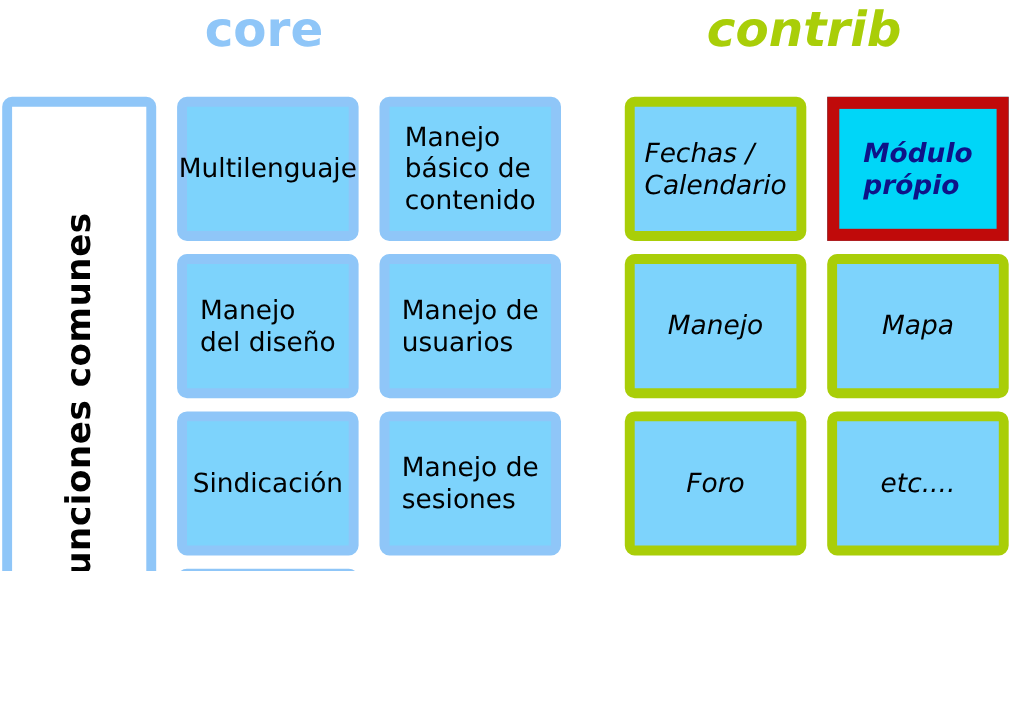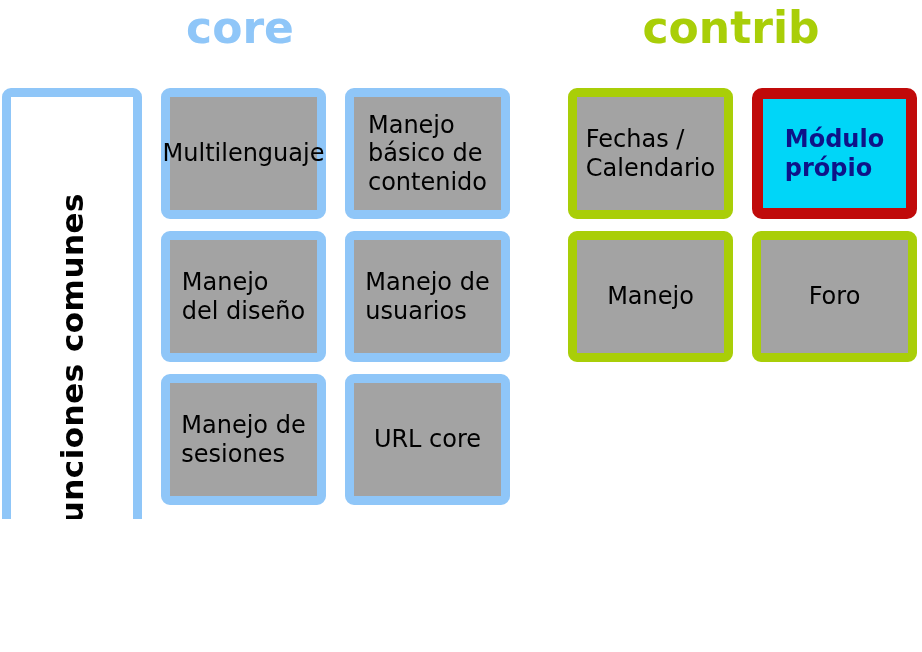--- a/index.html
+++ b/index.html
@@ -16,21 +16,21 @@
   .group-title {
     position: absolute;
     top: 2px;
     transform: translateX(-50%);
     font-size: 44px;
     font-weight: bold;
     line-height: 1.2;
     white-space: nowrap;
   }
   .group-title.core    { left: 240px; color: var(--blue); }
-  .group-title.contrib { left: 731px; color: var(--green); }
+  .group-title.contrib { left: 731px; color: var(--green); font-style: italic; }
 
   .tall-box {
     position: absolute;
     left: 2px; top: 88px;
     width: 140px; height: 560px;
     box-sizing: border-box;
     border: 9px solid var(--blue);
     border-radius: 9px;
     background: #fff;
     display: flex;
@@ -56,37 +56,37 @@
     column-gap: 19px;
     row-gap: 12px;
   }
   .grid.core-grid    { left: 161px; }
   .grid.contrib-grid { left: 568px; }
 
   .node {
     box-sizing: border-box;
     border: 9px solid var(--blue);
     border-radius: 9px;
-    background: #a3a3a3;
+    background: #7dd3fc;
     display: flex;
     align-items: center;
     justify-content: center;
     padding: 4px 8px;
     color: #000;
     font-size: 24px;
     line-height: 1.17;
   }
   .node .label {
     white-space: pre-line;
     text-align: left;
   }
-  .contrib-grid .node { border-color: var(--green); }
+  .contrib-grid .node { border-color: var(--green); font-style: italic; }
   .node.highlight {
     border: 11px solid var(--red);
-    border-radius: 10px;
+    border-radius: 0;
     background: var(--cyan);
     color: var(--navy);
     font-weight: bold;
   }
 </style>
 </head>
 <body>
 
 <div class="stage">
 
@@ -108,20 +108,23 @@
     </div>
     <div class="node">
       <span class="label">Manejo
 del diseño</span>
     </div>
     <div class="node">
       <span class="label">Manejo de
 usuarios</span>
     </div>
     <div class="node">
+      <span class="label">Sindicación</span>
+    </div>
+    <div class="node">
       <span class="label">Manejo de
 sesiones</span>
     </div>
     <div class="node">
       <span class="label">URL core</span>
     </div>
   </div>
 
   <div class="grid contrib-grid">
     <div class="node">
@@ -129,17 +132,23 @@
 Calendario</span>
     </div>
     <div class="node highlight">
       <span class="label">Módulo
 própio</span>
     </div>
     <div class="node">
       <span class="label">Manejo</span>
     </div>
     <div class="node">
+      <span class="label">Mapa</span>
+    </div>
+    <div class="node">
       <span class="label">Foro</span>
+    </div>
+    <div class="node">
+      <span class="label">etc....</span>
     </div>
   </div>
 
 </div>
 
 </body></html>

